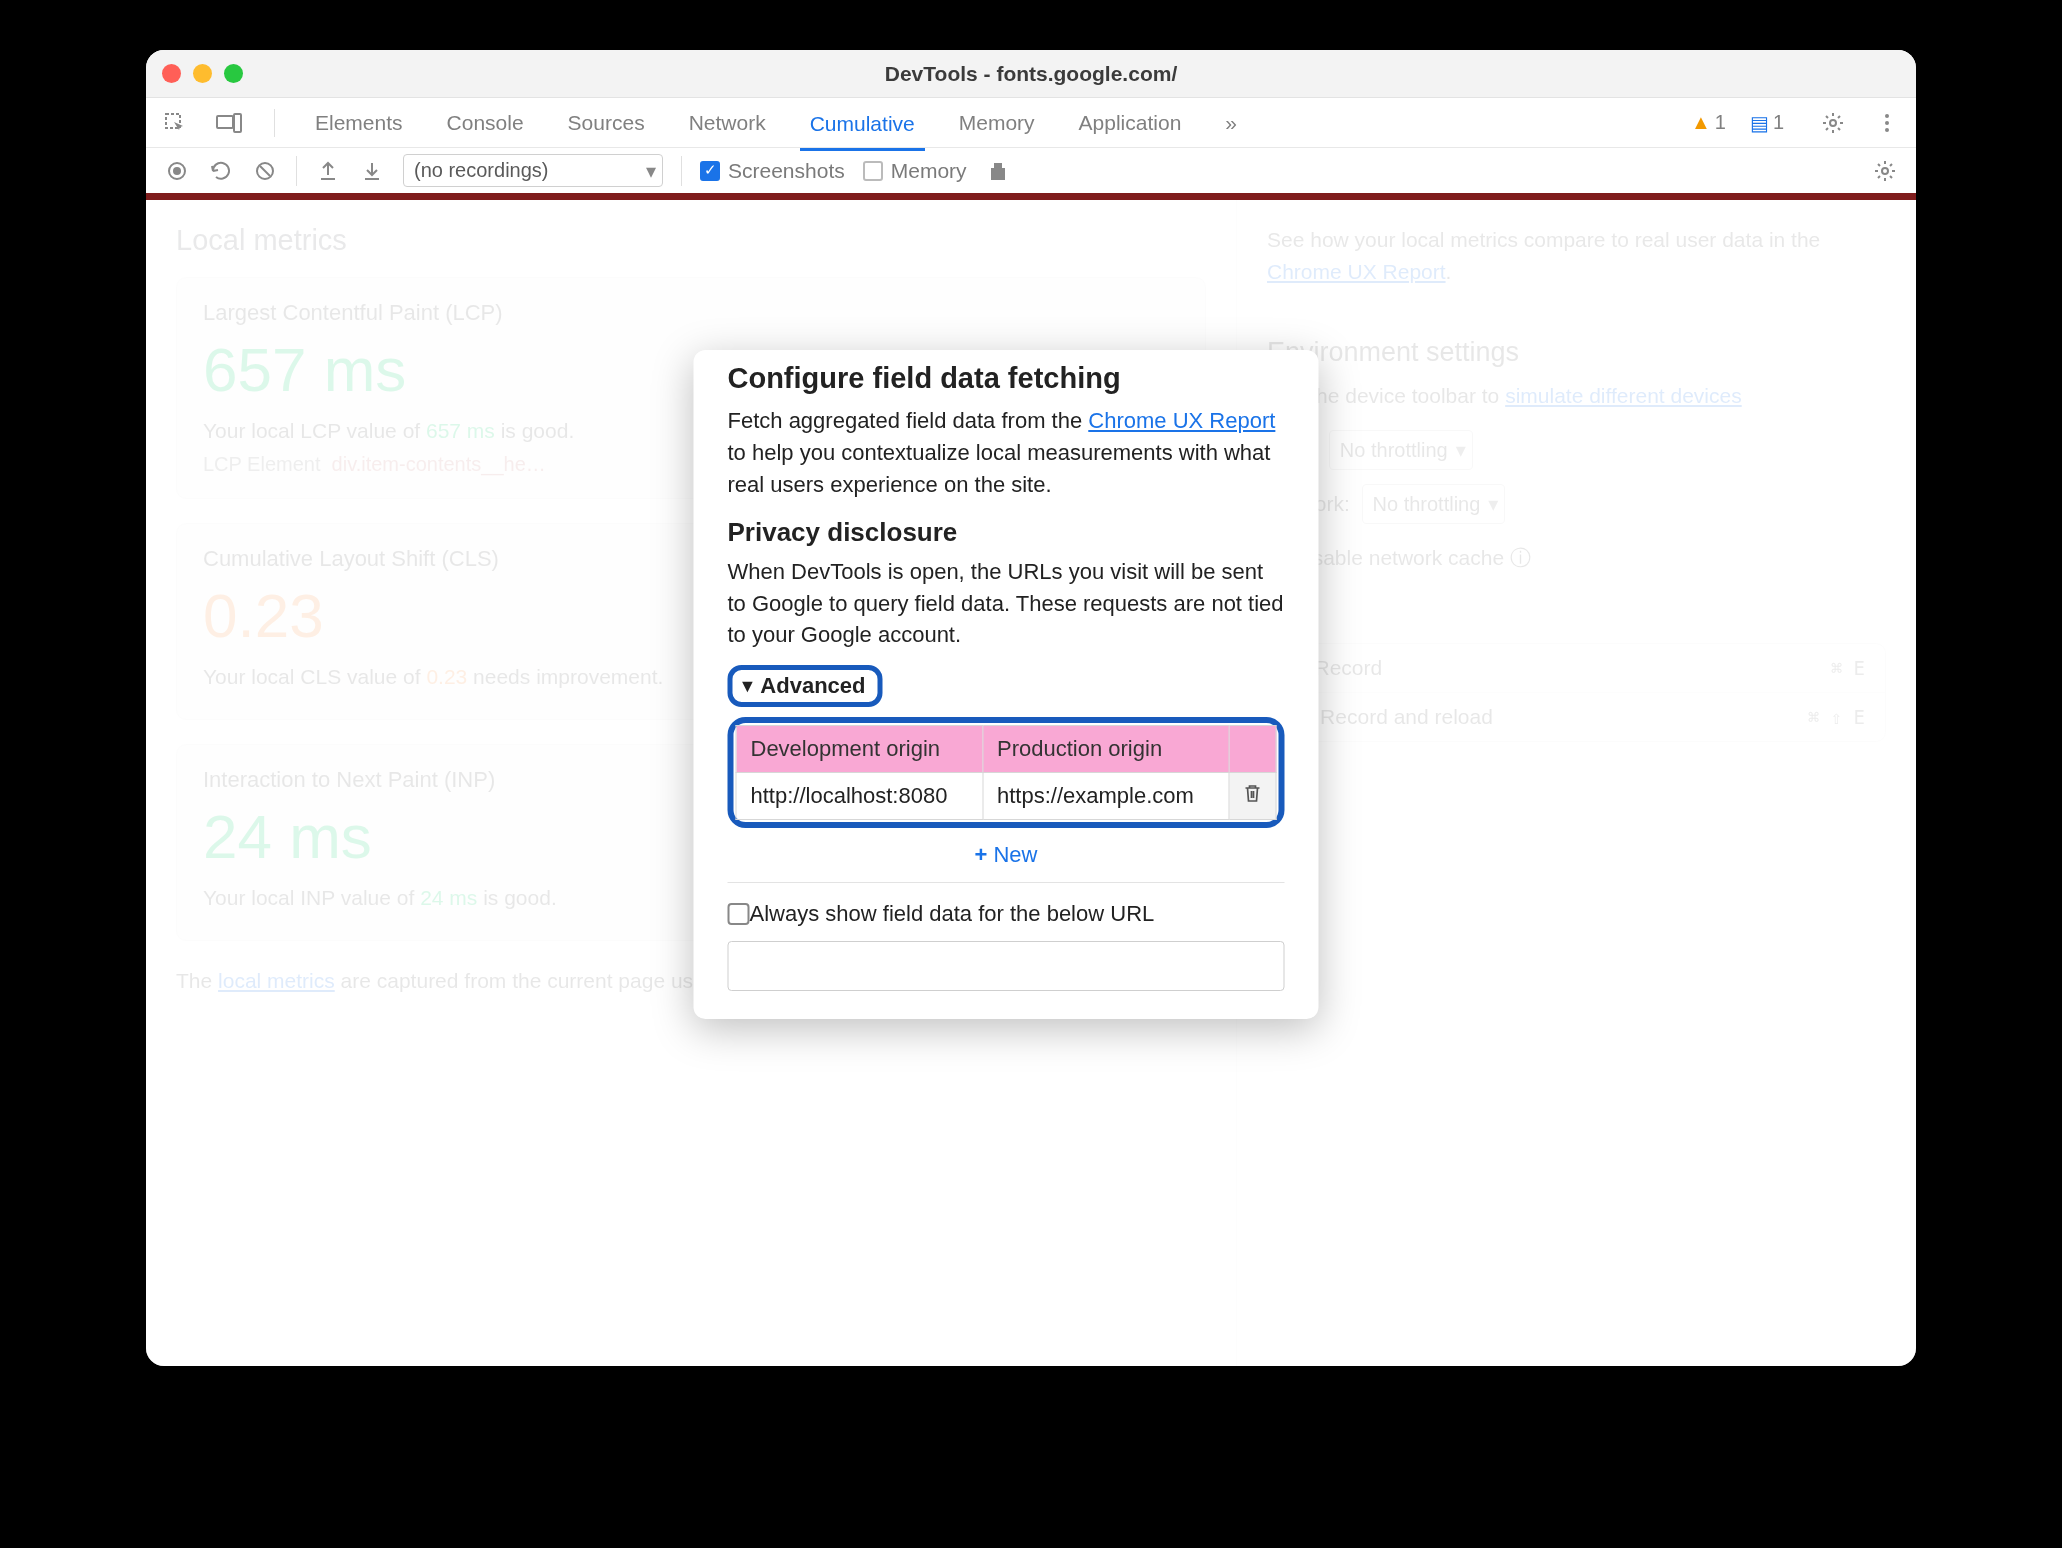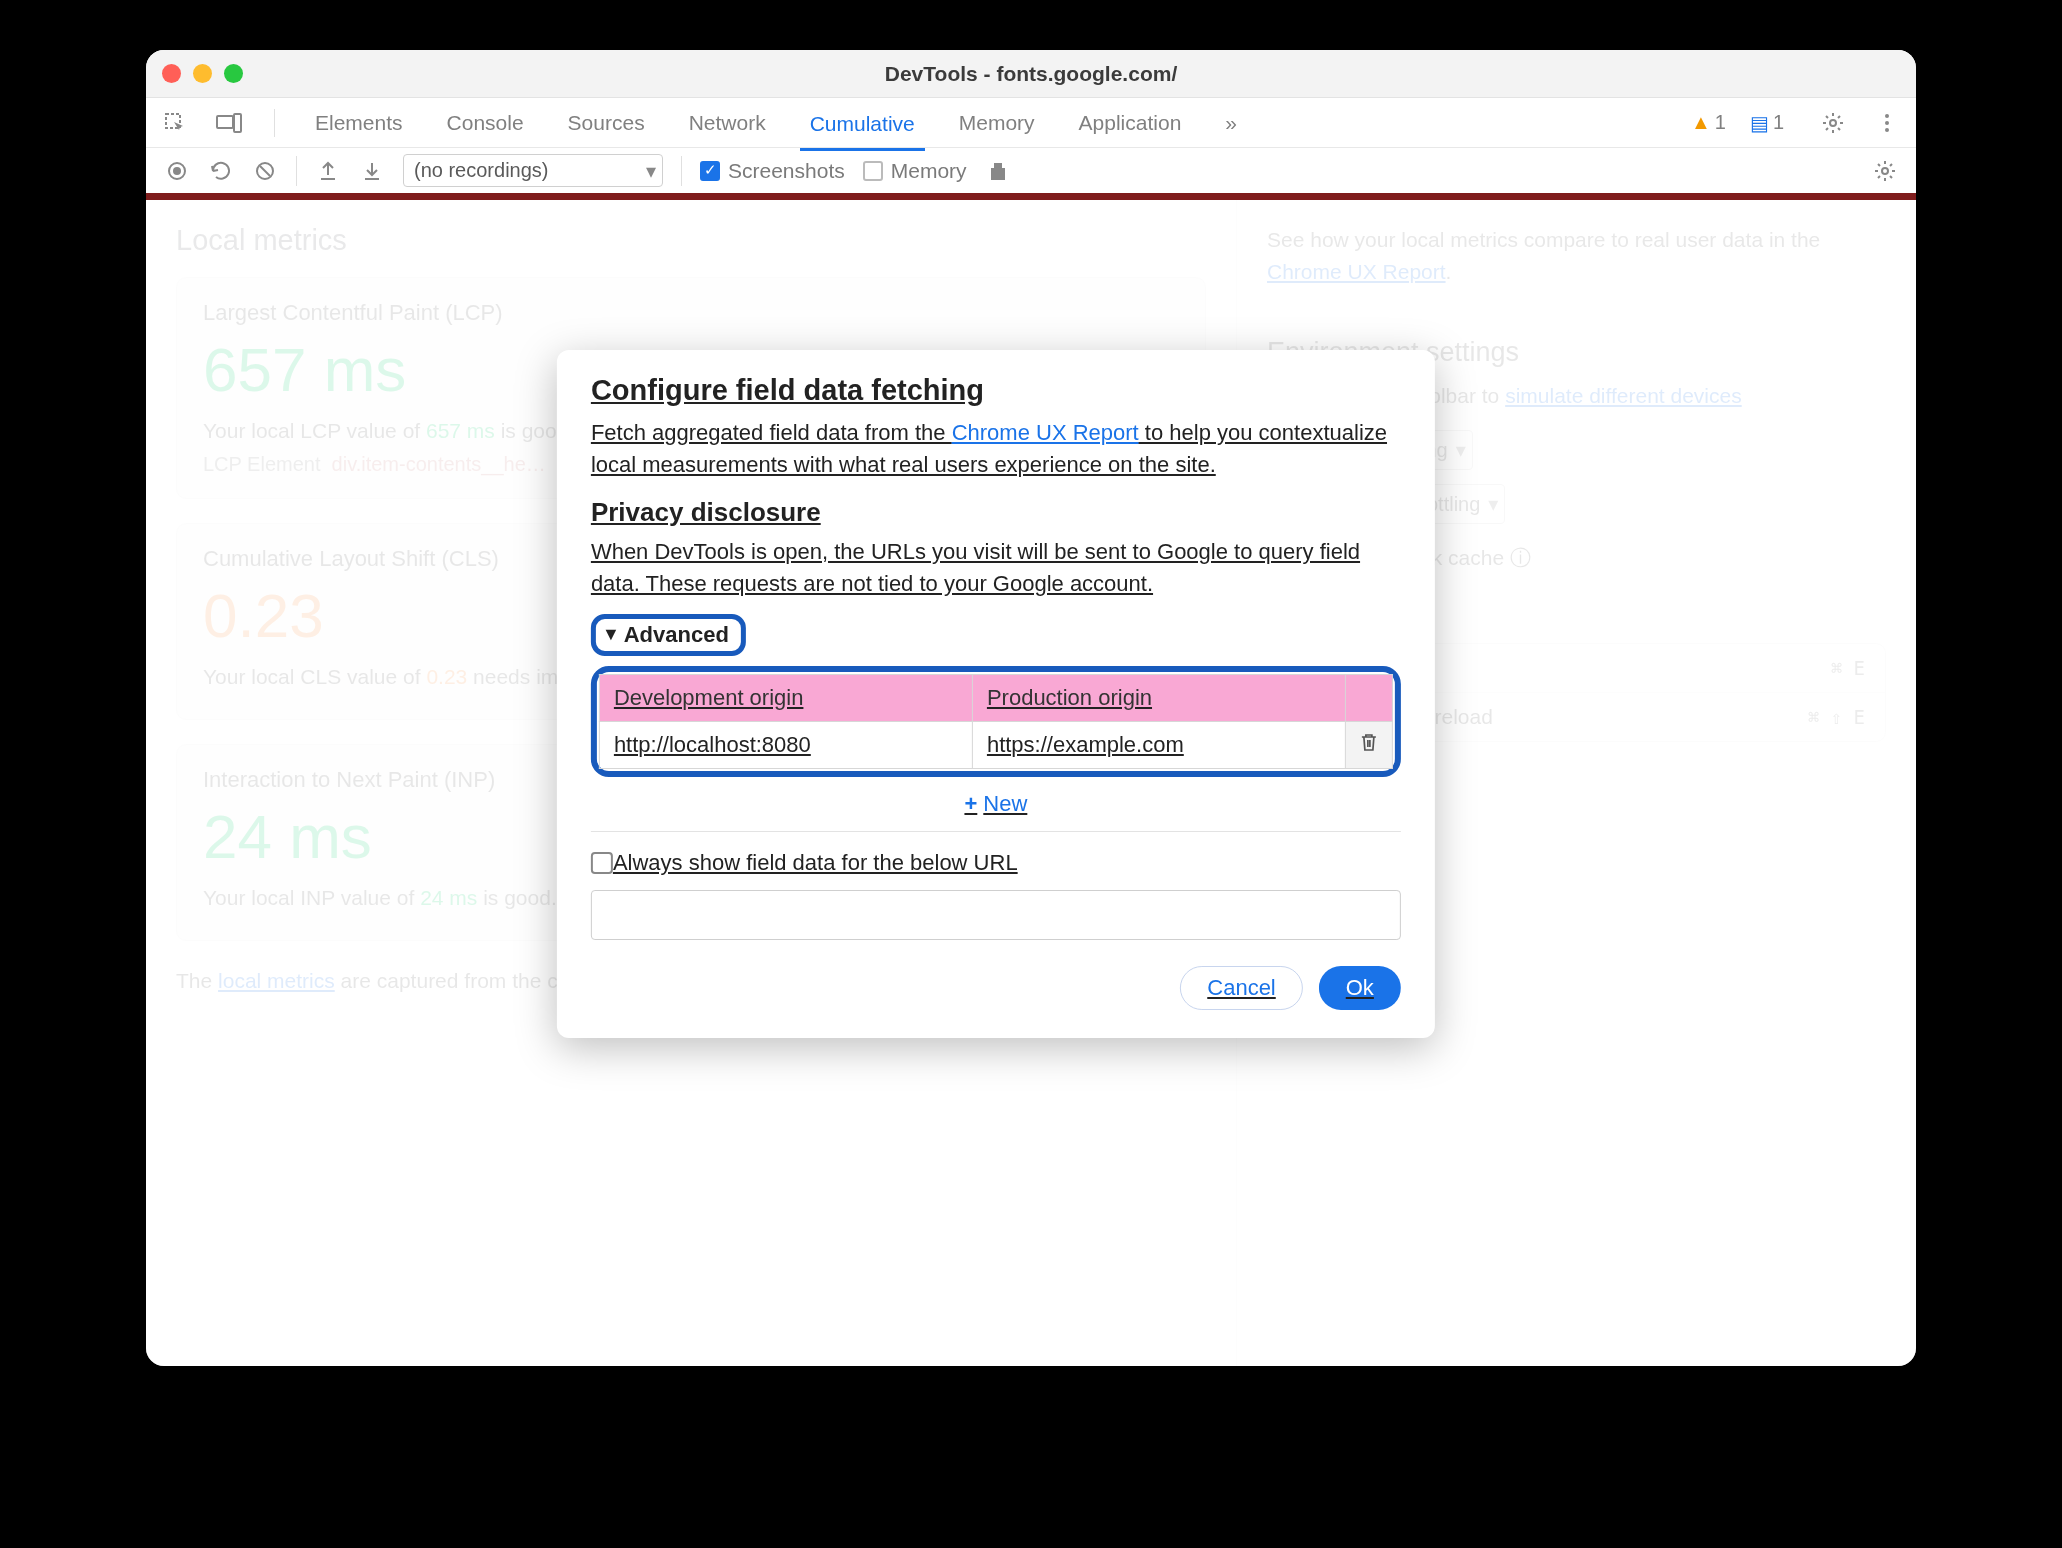--- a/index.html
+++ b/index.html
@@ -111,29 +111,28 @@
 .recrow .ricon { color:#1a73e8; margin-right:12px; font-size:24px;}
 .recrow .rsp { flex:1; }
 .scrim {
   position:absolute; inset:0 0 0 0;
   background: rgba(255,255,255,0.6);
   z-index: 10;
 }
 .dialog {
   position:absolute;
   top: 150px; left: 50%; transform: translateX(-54%);
-  width: 878px;
+  width: 625px;
   background:#fff;
   border-radius: 12px;
   box-shadow: 0 10px 40px rgba(0,0,0,.25);
   z-index: 20;
-  padding: 24px 34px 28px;
+  padding: 12px 34px 28px;
   font-size: 22px;
   color:#222;
-  text-decoration:underline;
 }
 .dialog h1 { font-size: 29px; font-weight: 700; margin-bottom: 10px; }
 .dialog h2 { font-size: 26px; font-weight: 700; margin: 16px 0 8px; }
 .dialog p { line-height: 1.45; margin-bottom: 4px; }
 .dialog a { color:#1a73e8; text-decoration: underline; }
 .advrow {
   display:inline-flex; align-items:center;
   border: 5px solid #185abc;
   border-radius: 14px;
   padding: 3px 12px 3px 6px;
@@ -383,20 +382,16 @@
 
       <div class="newrow"><span class="plus">+</span><span>New</span></div>
       <div class="divider"></div>
 
       <div class="checkbox-row">
         <span class="chkbox"></span>
         <span>Always show field data for the below URL</span>
       </div>
       <input class="urlinput" type="text" style="">
 
-      <div class="dialog-footer">
-        <button class="btn cancel">Cancel</button>
-        <button class="btn ok">Ok</button>
-      </div>
     </div>
 
   </div>
 </div>
 
 </body></html>

